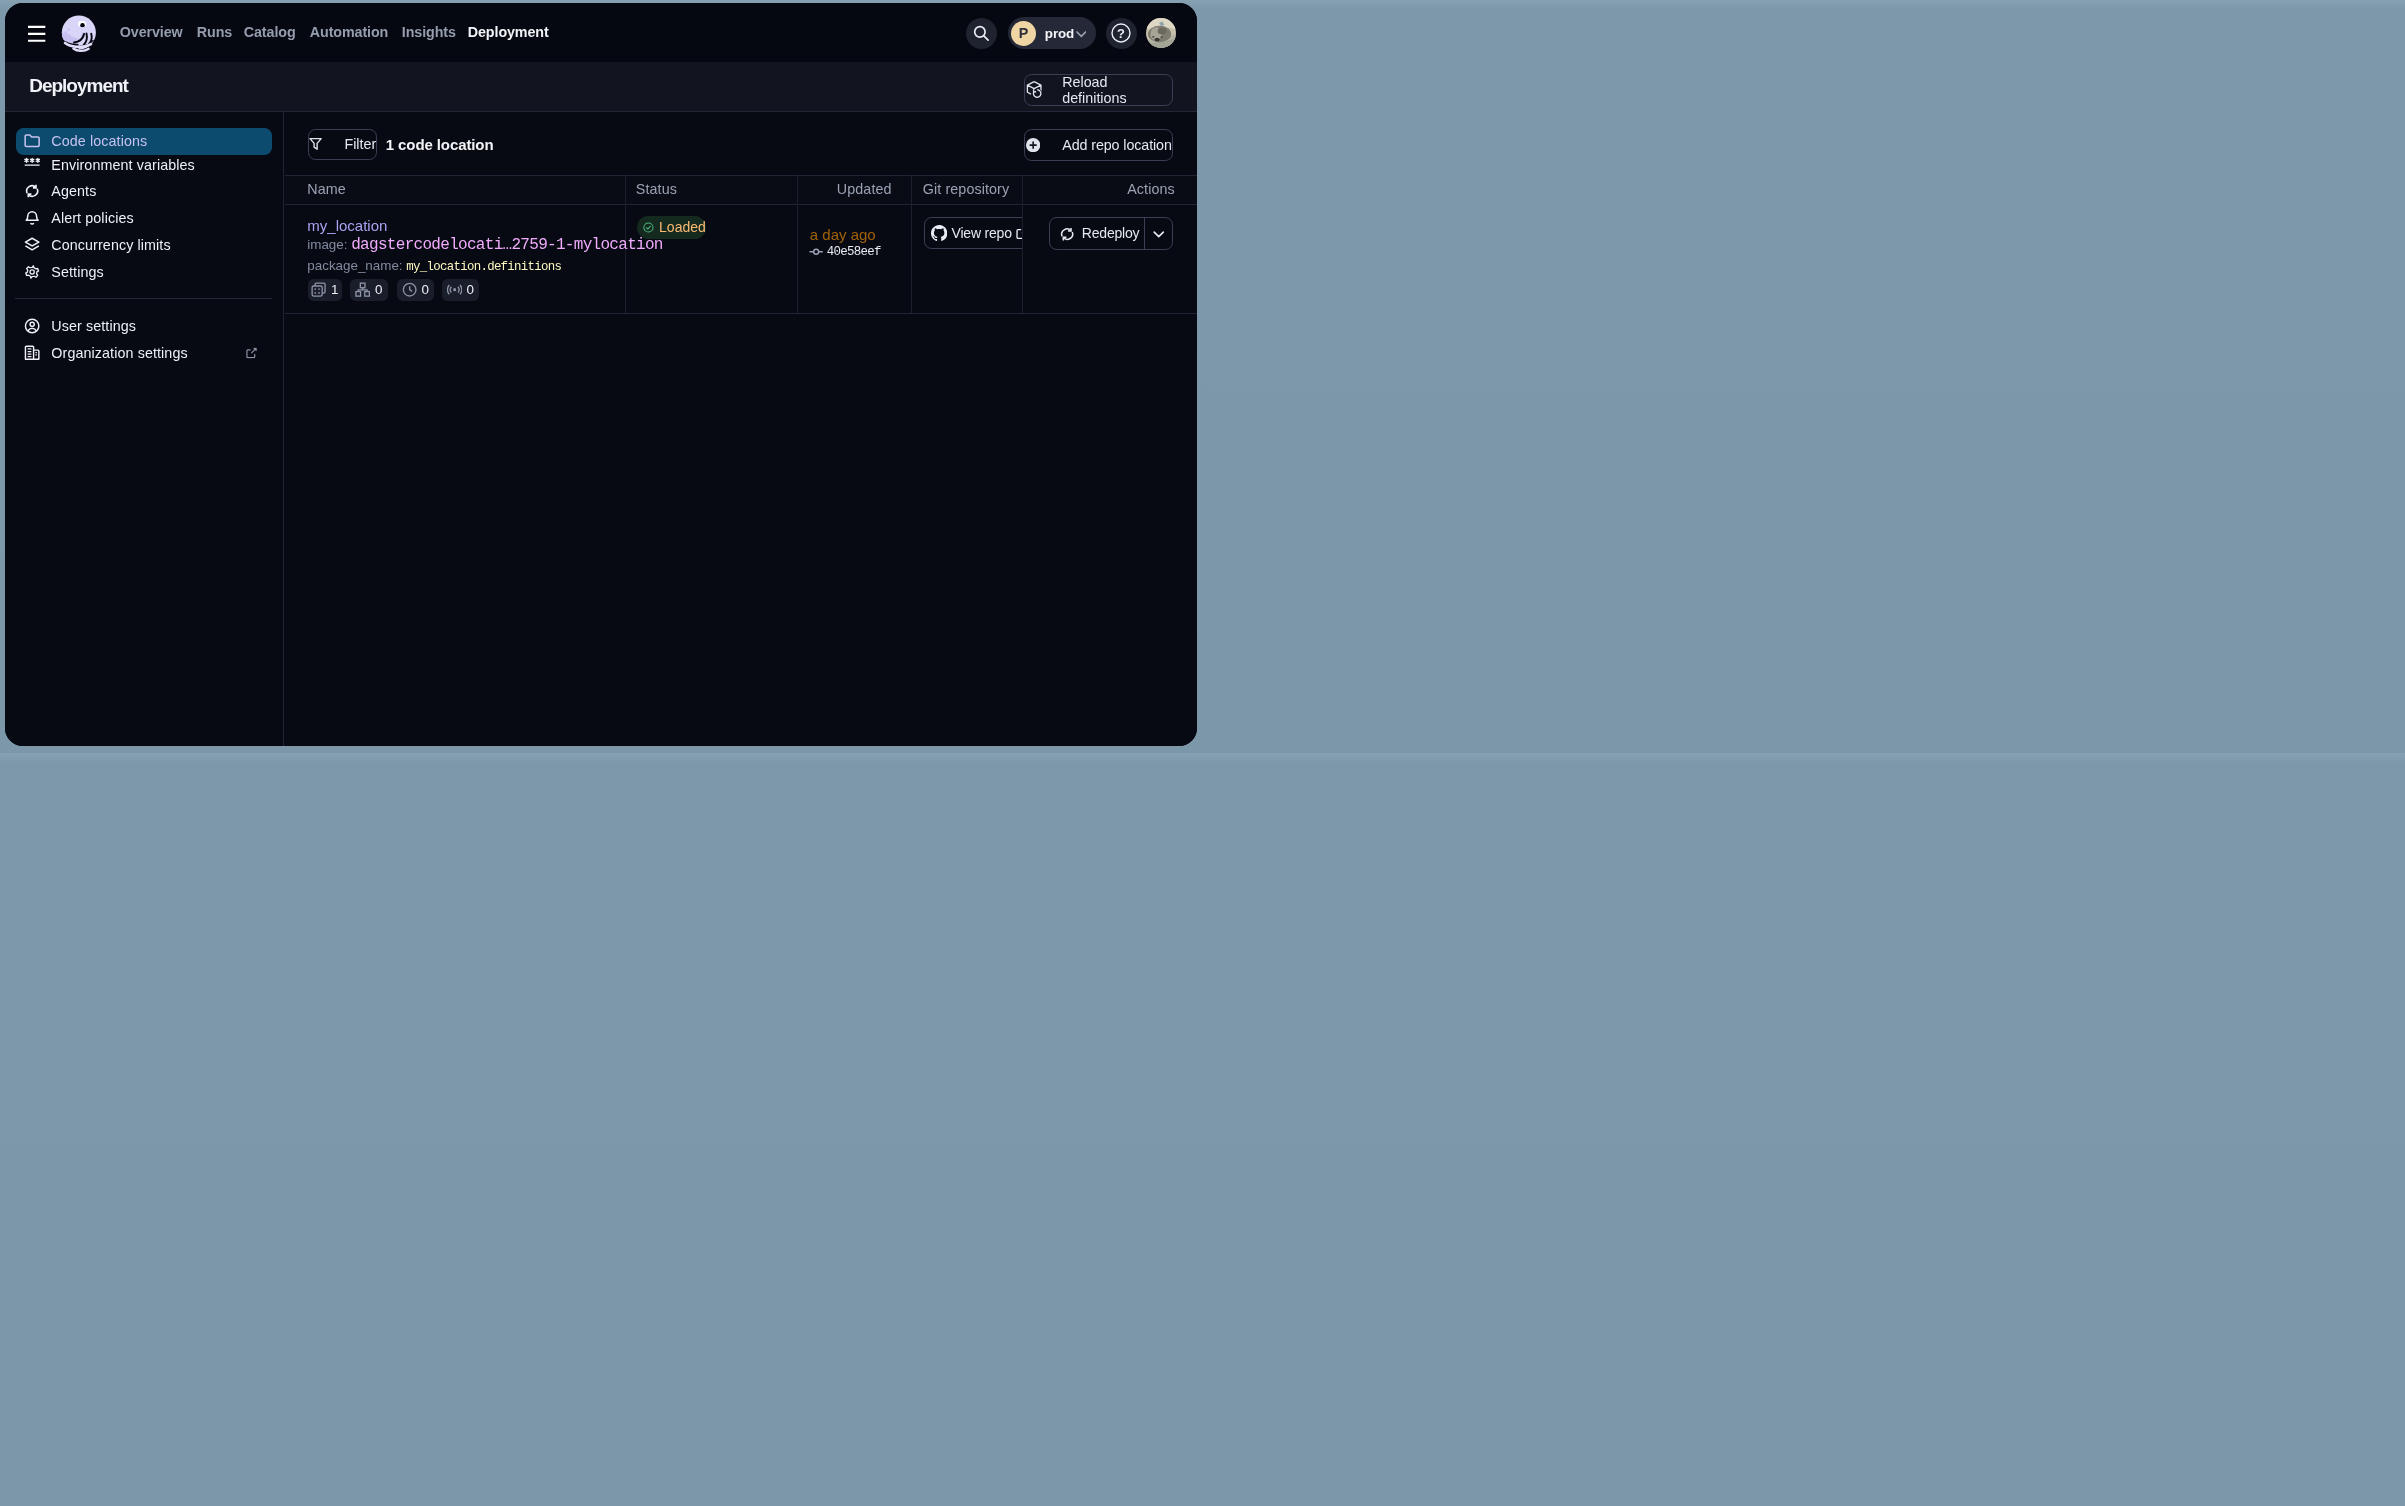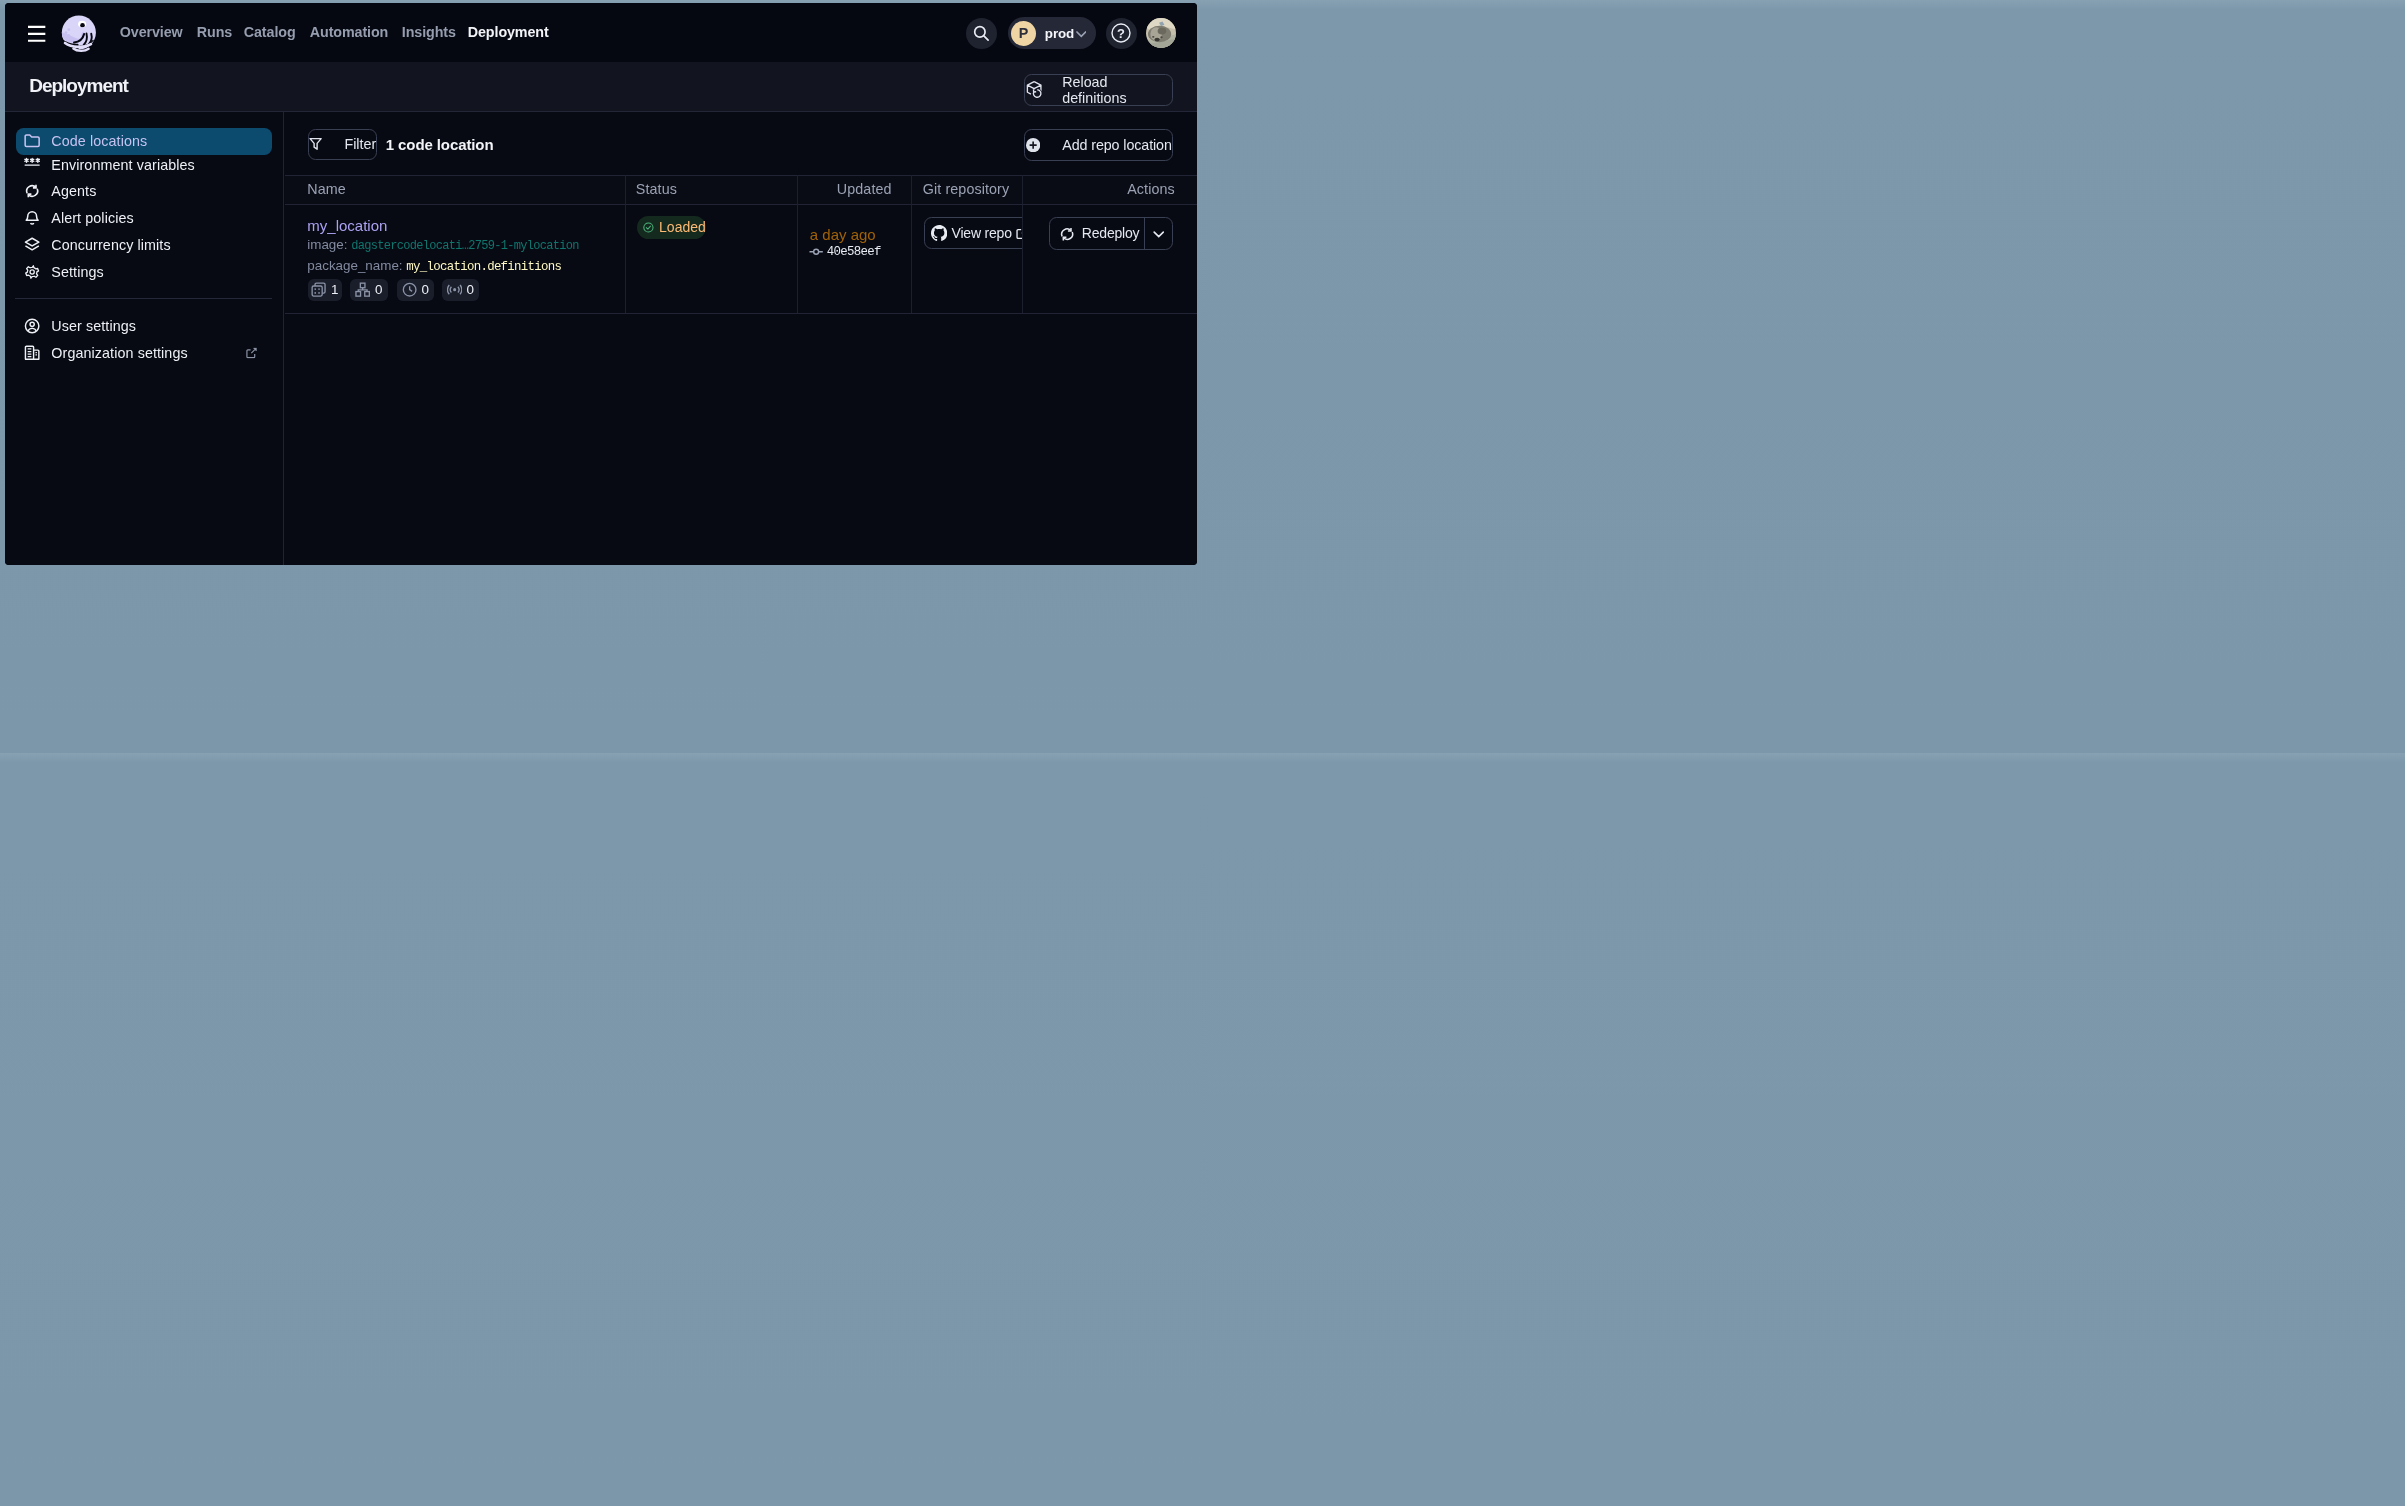--- a/index.html
+++ b/index.html
@@ -1,18 +1,18 @@
 <!DOCTYPE html>
 <html><head>
 <meta charset="utf-8">
 <style>
 *{margin:0;padding:0;box-sizing:border-box}
 html,body{width:1203px;height:753px;background:linear-gradient(180deg,#87a1b3 0px,#7e98ab 9.6px,#7d97aa 100%);font-family:"Liberation Sans",sans-serif;overflow:hidden}
 .abs{position:absolute}
-#panel{position:absolute;left:4.8px;top:2.9px;width:1192px;height:562px;background:#080a13;border-radius:4px;overflow:hidden}
+#panel{position:absolute;left:4.8px;top:2.9px;width:1192px;height:743px;background:#080a13;border-radius:18px;overflow:hidden}
 #nav{position:absolute;left:0;top:0;width:100%;height:59px;background:#060811}
 #hdr{position:absolute;left:0;top:59px;width:100%;height:50px;background:#12141f;border-bottom:1px solid #232637}
 #side{position:absolute;left:0;top:109px;width:279px;bottom:0;background:#080a13;border-right:1px solid #1f2334}
 #main{position:absolute;left:280px;top:109px;right:0;bottom:0;background:#080a13}
 svg{display:block}
 .navlink{position:absolute;top:0;height:59px;line-height:59px;font-size:14.3px;font-weight:600;color:#959dae;letter-spacing:-0.1px}
 .navlink.active{color:#f2f4f8}
 .circbtn{position:absolute;width:31px;height:31px;border-radius:50%;background:#1f2330;display:flex;align-items:center;justify-content:center}
 .sideitem{position:absolute;left:11.5px;width:256px;height:27px;color:#eef0f6;font-size:14.3px}
 .sideitem .ic{position:absolute;left:7.6px;top:50%;transform:translateY(-50%);width:16.3px;height:16.3px}
@@ -204,21 +204,21 @@
     <div class="vline" style="left:512px;top:63px;height:138px"></div>
     <div class="vline" style="left:626px;top:63px;height:138px"></div>
     <div class="vline" style="left:737px;top:63px;height:138px"></div>
     <span class="th" style="left:22.5px">Name</span>
     <span class="th" style="left:351px">Status</span>
     <span class="th" style="left:552px">Updated</span>
     <span class="th" style="left:638px">Git repository</span>
     <span class="th" style="right:22px">Actions</span>
 
     <a class="abs" style="left:22.5px;top:105px;font-size:15px;color:#aca2f2;text-decoration:none">my_location</a>
-    <div class="abs" style="left:22.5px;top:133px;transform:translateY(-50%);font-size:13.4px;color:#828aa0;white-space:nowrap">image: <span class="mono" style="color:#0f766e;font-size:12px;letter-spacing:-0.7px">dagstercodelocati…2759-1-mylocation</span></div>
+    <div class="abs" style="left:22.5px;top:133px;transform:translateY(-50%);font-size:13.4px;color:#828aa0;white-space:nowrap">image: <span class="mono" style="color:#f0abfc;font-size:16px;letter-spacing:-0.7px">dagstercodelocati…2759-1-mylocation</span></div>
     <div class="abs" style="left:22.5px;top:154px;transform:translateY(-50%);font-size:13.4px;color:#828aa0;white-space:nowrap">package_name: <span class="mono" style="color:#fef9c3;font-size:12.4px;letter-spacing:-0.7px">my_location.definitions</span></div>
     <div class="badge" style="left:23px;width:34px">
       <svg width="15.3" height="15.3" viewBox="0 0 16 16">
           <rect x="4.2" y="1.2" width="10.5" height="10.5" rx="1.5" stroke="#8b93a6" stroke-width="1.4" fill="none"></rect>
           <rect x="1.2" y="4.2" width="10.5" height="10.5" rx="1.5" stroke="#8b93a6" stroke-width="1.4" fill="#1a1e2b"></rect>
           <circle cx="4.4" cy="7.4" r="0.9" fill="#8b93a6"></circle>
           <circle cx="8.4" cy="7.4" r="0.9" fill="#8b93a6"></circle>
           <circle cx="4.4" cy="11.4" r="0.9" fill="#8b93a6"></circle>
           <circle cx="8.4" cy="11.4" r="0.9" fill="#8b93a6"></circle>
         </svg>

